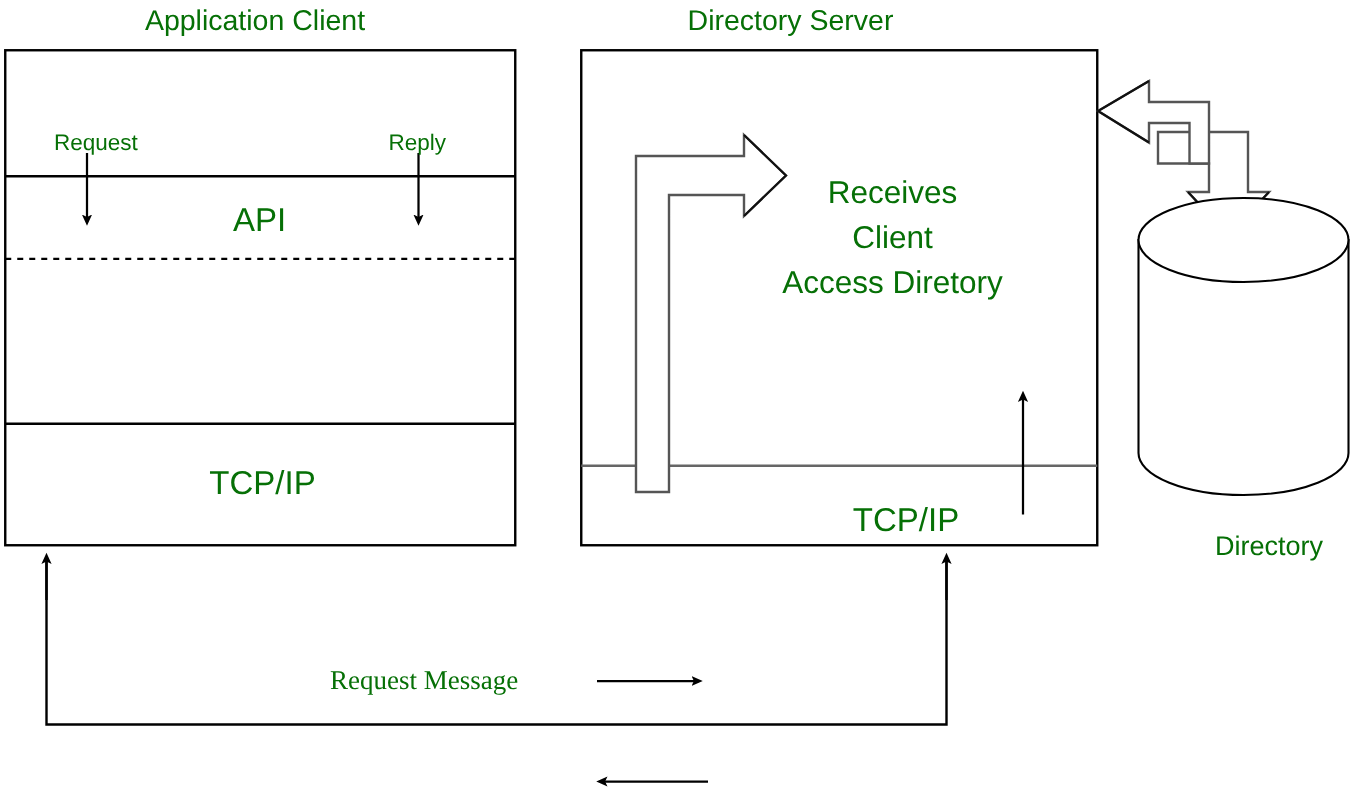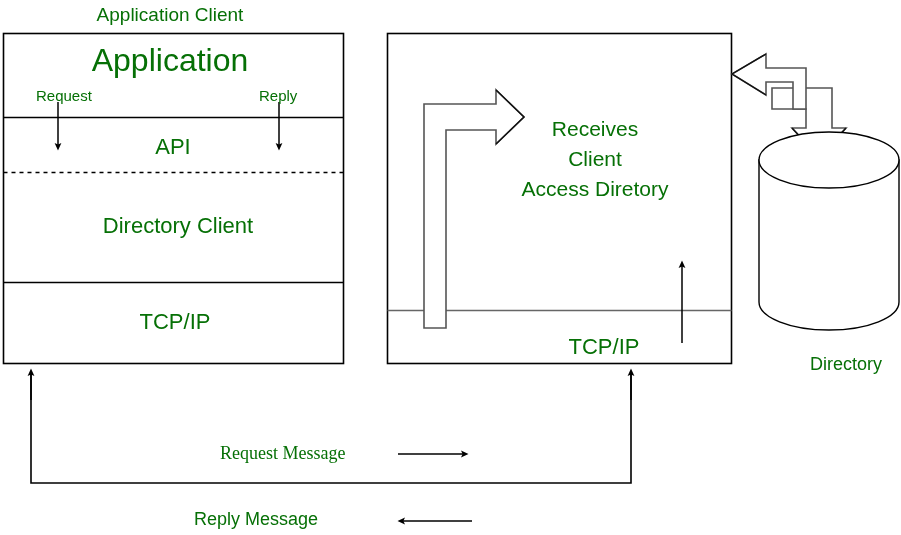--- a/index.html
+++ b/index.html
@@ -139,40 +139,38 @@
     </g>
 
     <g>
       <line x1="472" y1="521" x2="400" y2="521" stroke="#000000" stroke-width="1.5" marker-end="url(#thinArrow)"></line>
     </g>
 
   </svg>
 
   <div class="lbl center title-lbl" style="left:170px; top:5px;">Application Client</div>
 
-  <div class="lbl center app-lbl" style="left:170px; top:44px;">Application</div>
 
   <div class="lbl small-lbl" style="left:36px; top:88px;">Request</div>
 
   <div class="lbl small-lbl" style="left:259px; top:88px;">Reply</div>
 
   <div class="lbl center layer-lbl" style="left:173px; top:136px;">API</div>
 
-  <div class="lbl center layer-lbl" style="left:178px; top:215px;">Directory Client</div>
 
   <div class="lbl center layer-lbl" style="left:175px; top:311px;">TCP/IP</div>
 
+  <div class="lbl center title-lbl" style="left:527px; top:5px;">Directory Server</div>
 
   <div class="lbl center server-lbl" style="left:595px; top:114px;">
     <div>Receives</div>
     <div>Client</div>
     <div>Access Diretory</div>
   </div>
 
   <div class="lbl center layer-lbl" style="left:604px; top:336px;">TCP/IP</div>
 
   <div class="lbl center dir-lbl" style="left:846px; top:355px;">Directory</div>
 
   <div class="lbl msg-lbl" style="left:220px; top:444px;font-family:Liberation Serif, serif;">Request Message</div>
 
-  <div class="lbl msg-lbl" style="left:194px; top:510px;">Reply Message</div>
 
 </div>
 
 </body></html>

